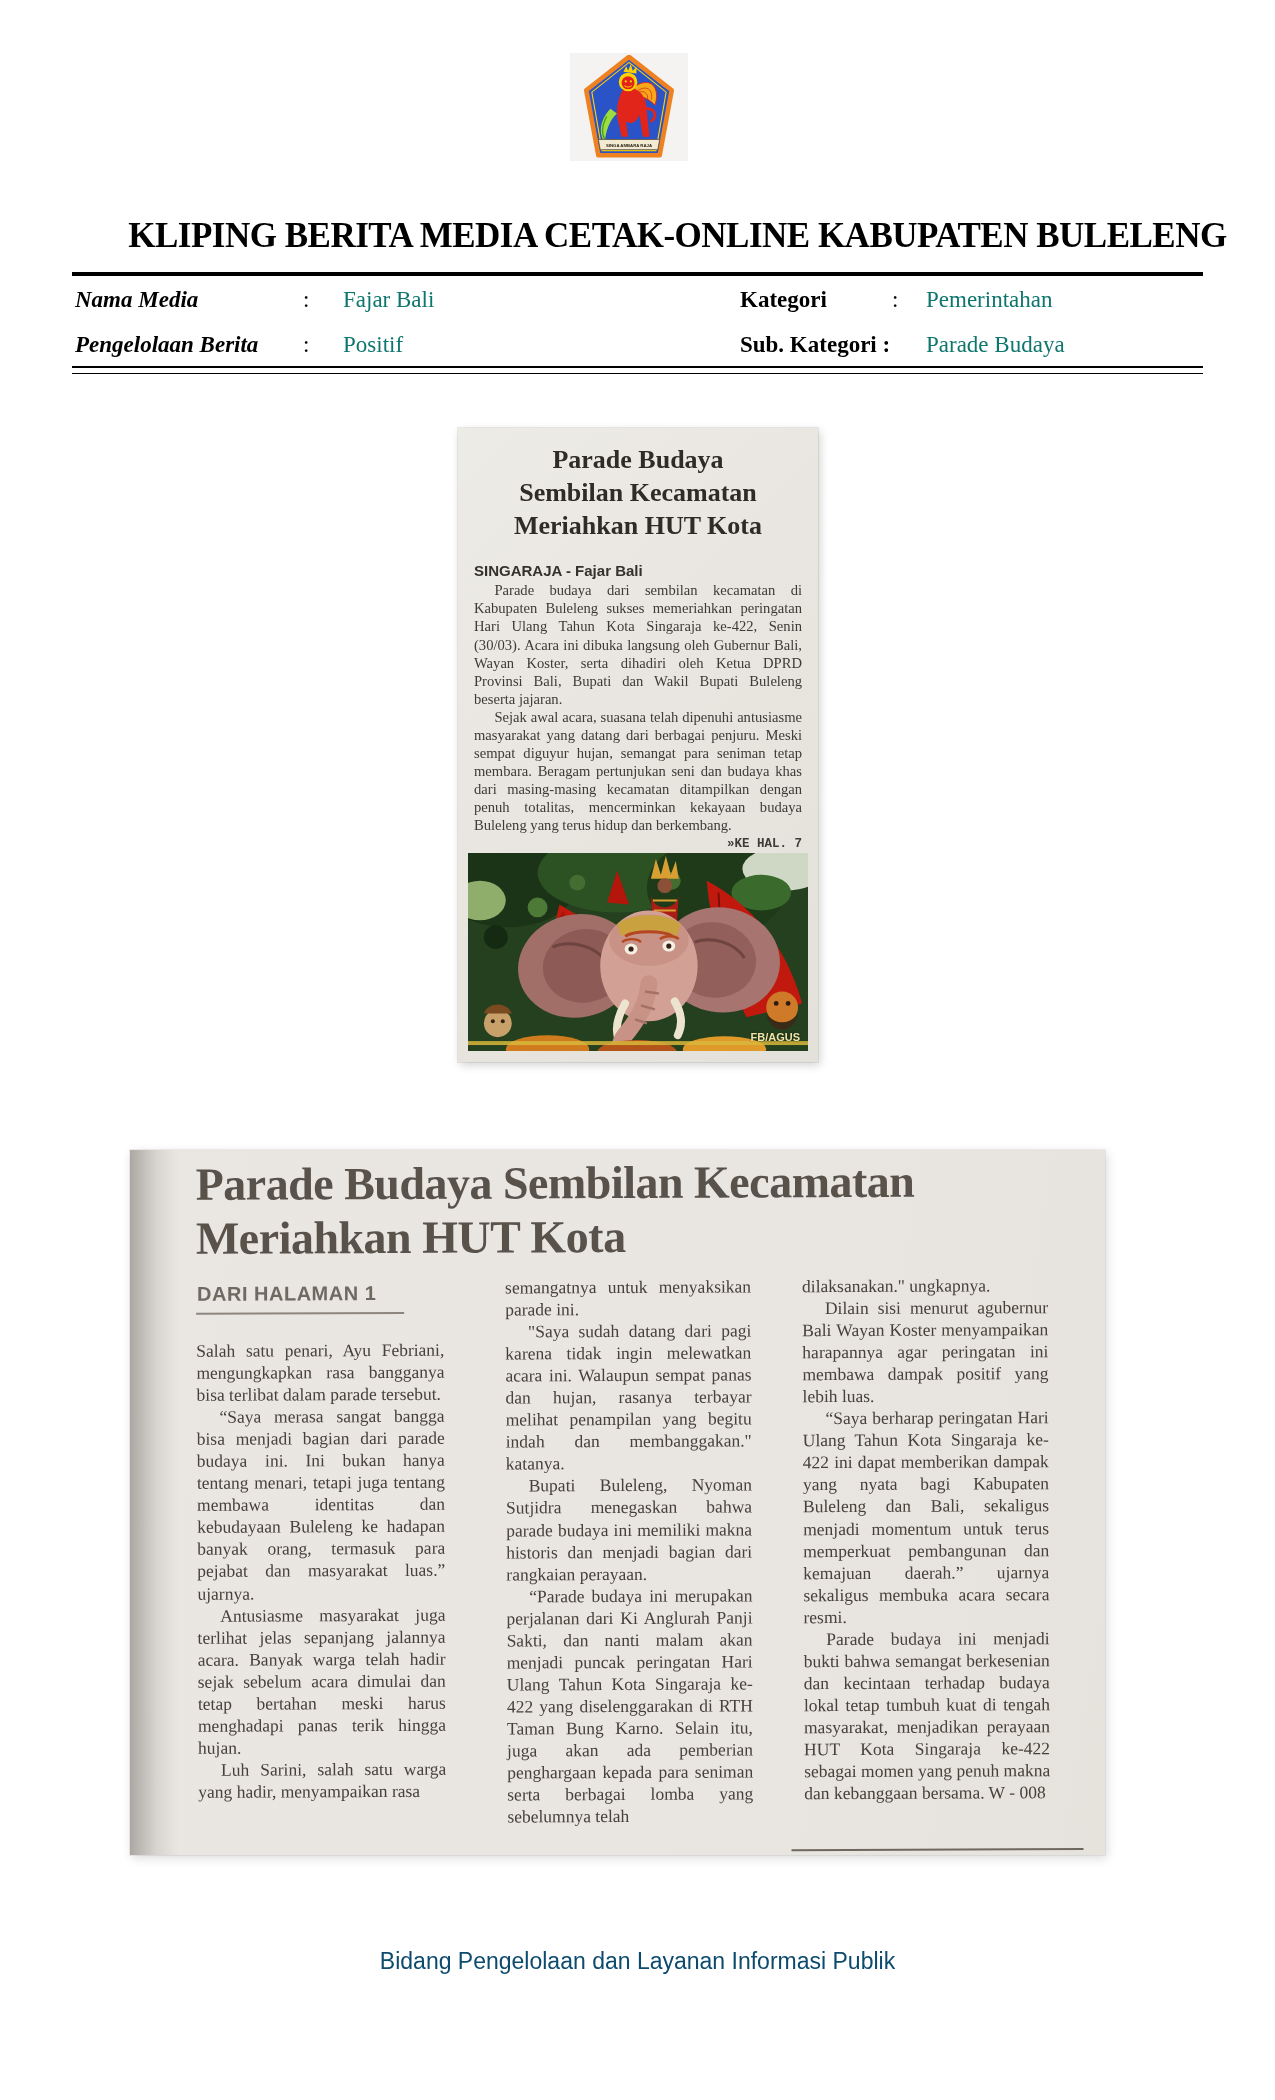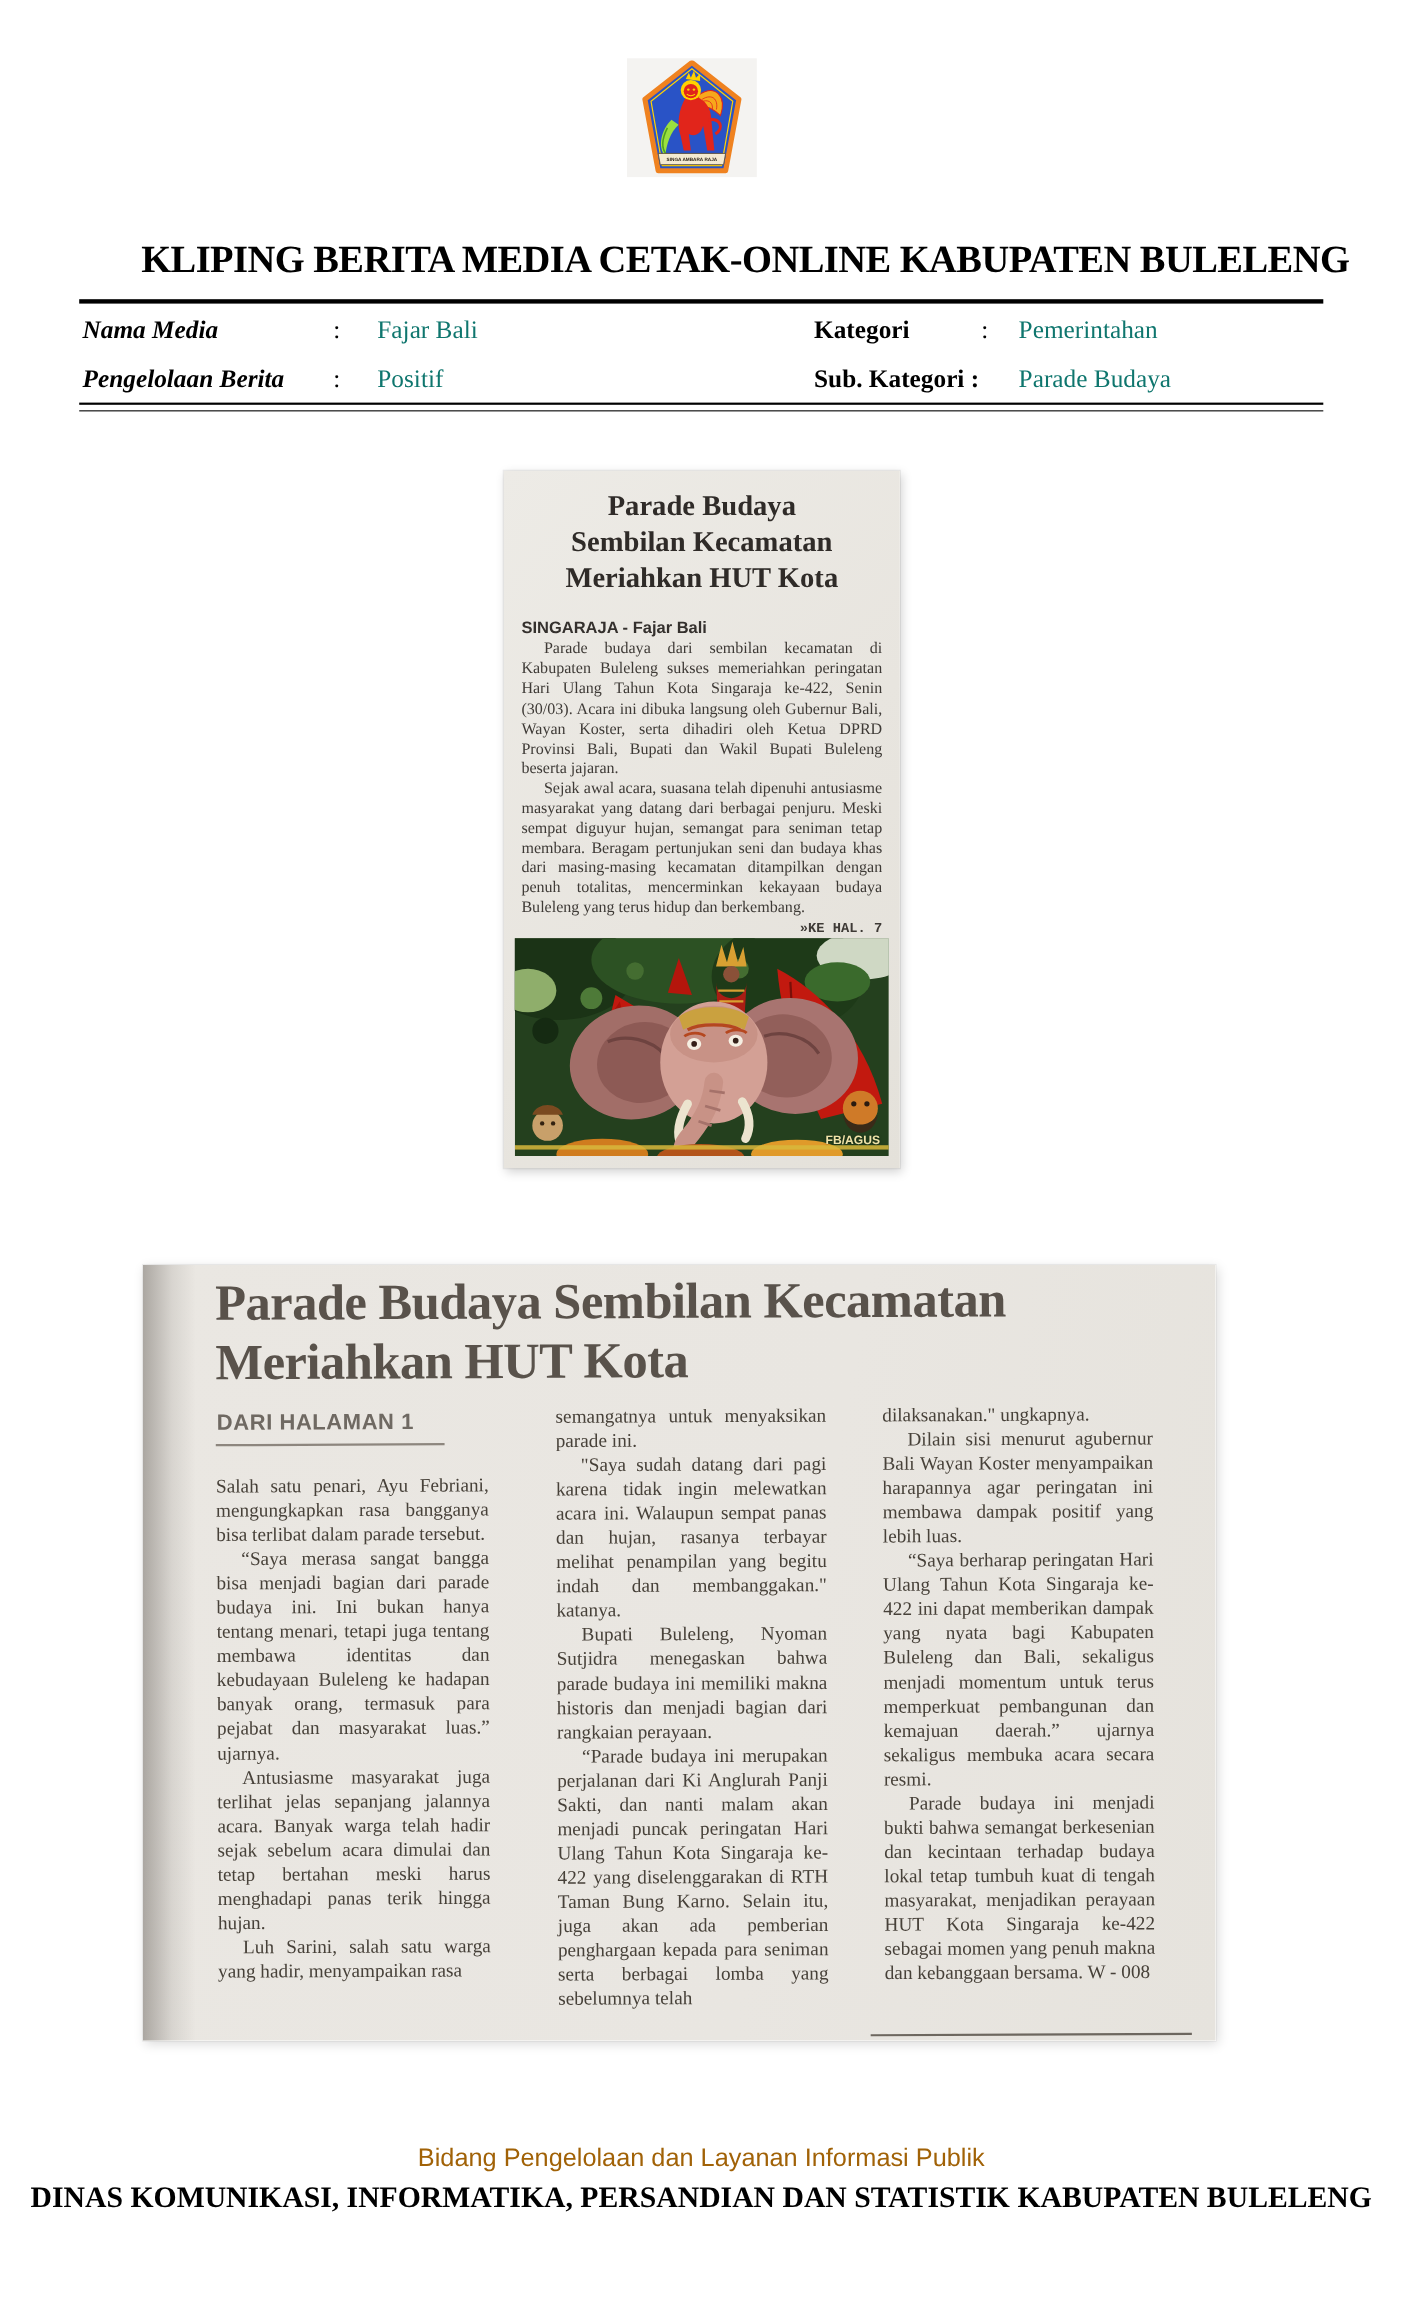--- a/index.html
+++ b/index.html
@@ -60,21 +60,21 @@
   .col{position:absolute;font-size:17.5px;line-height:1.26;text-align:justify;color:#474139;}
   .col p{margin:0;text-indent:1.3em;}
   .col p.flush{text-indent:0;}
   #col1{left:67px;top:188px;width:248px;}
   #col2{left:376px;top:126px;width:246px;}
   #col3{left:673px;top:126px;width:246px;}
   .clip2-bottomrule{position:absolute;left:660px;top:700px;width:292px;height:2px;background:#6d675f;}
 
   
   .footer-line1{position:absolute;left:0;top:1948px;width:1275px;text-align:center;
-                font-family:"Liberation Sans",sans-serif;font-size:23px;color:#a16207;}
+                font-family:"Liberation Sans",sans-serif;font-size:23px;color:#0c4a6e;}
   .footer-line2{position:absolute;left:0;top:1982px;width:1275px;text-align:center;
                 font-weight:bold;font-size:27px;color:#000;}
 </style>
 </head>
 <body>
 
 <div class="page">
 
   <div class="logo-box">
     <svg viewBox="0 0 100 112">
@@ -227,15 +227,14 @@
         <p class="flush">dilaksanakan." ungkapnya.</p>
         <p>Dilain sisi menurut agubernur Bali Wayan Koster menyampaikan harapannya agar peringatan ini membawa dampak positif yang lebih luas.</p>
         <p>“Saya berharap peringatan Hari Ulang Tahun Kota Singaraja ke-422 ini dapat memberikan dampak yang nyata bagi Kabupaten Buleleng dan Bali, sekaligus menjadi momentum untuk terus memperkuat pembangunan dan kemajuan daerah.” ujarnya sekaligus membuka acara secara resmi.</p>
         <p>Parade budaya ini menjadi bukti bahwa semangat berkesenian dan kecintaan terhadap budaya lokal tetap tumbuh kuat di tengah masyarakat, menjadikan perayaan HUT Kota Singaraja ke-422 sebagai momen yang penuh makna dan kebanggaan bersama. W - 008</p>
       </div>
       <div class="clip2-bottomrule"></div>
     </div>
   </div>
 
   <div class="footer-line1">Bidang Pengelolaan dan Layanan Informasi Publik</div>
-  <div class="footer-line2">DINAS KOMUNIKASI, INFORMATIKA, PERSANDIAN DAN STATISTIK KABUPATEN BULELENG</div>
 
 </div>
 
 </body></html>

